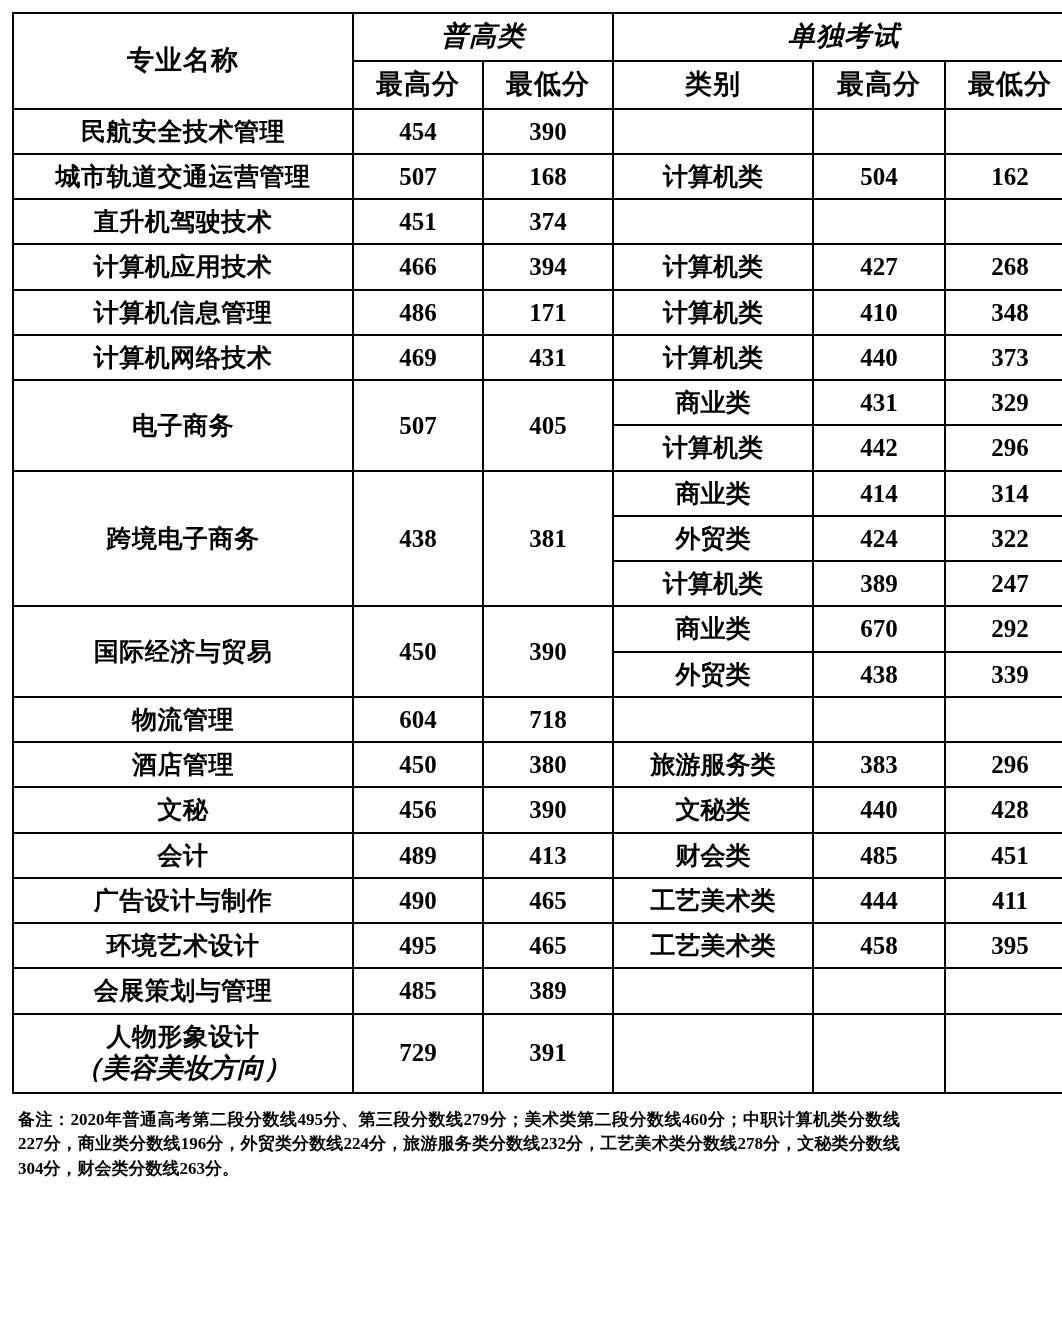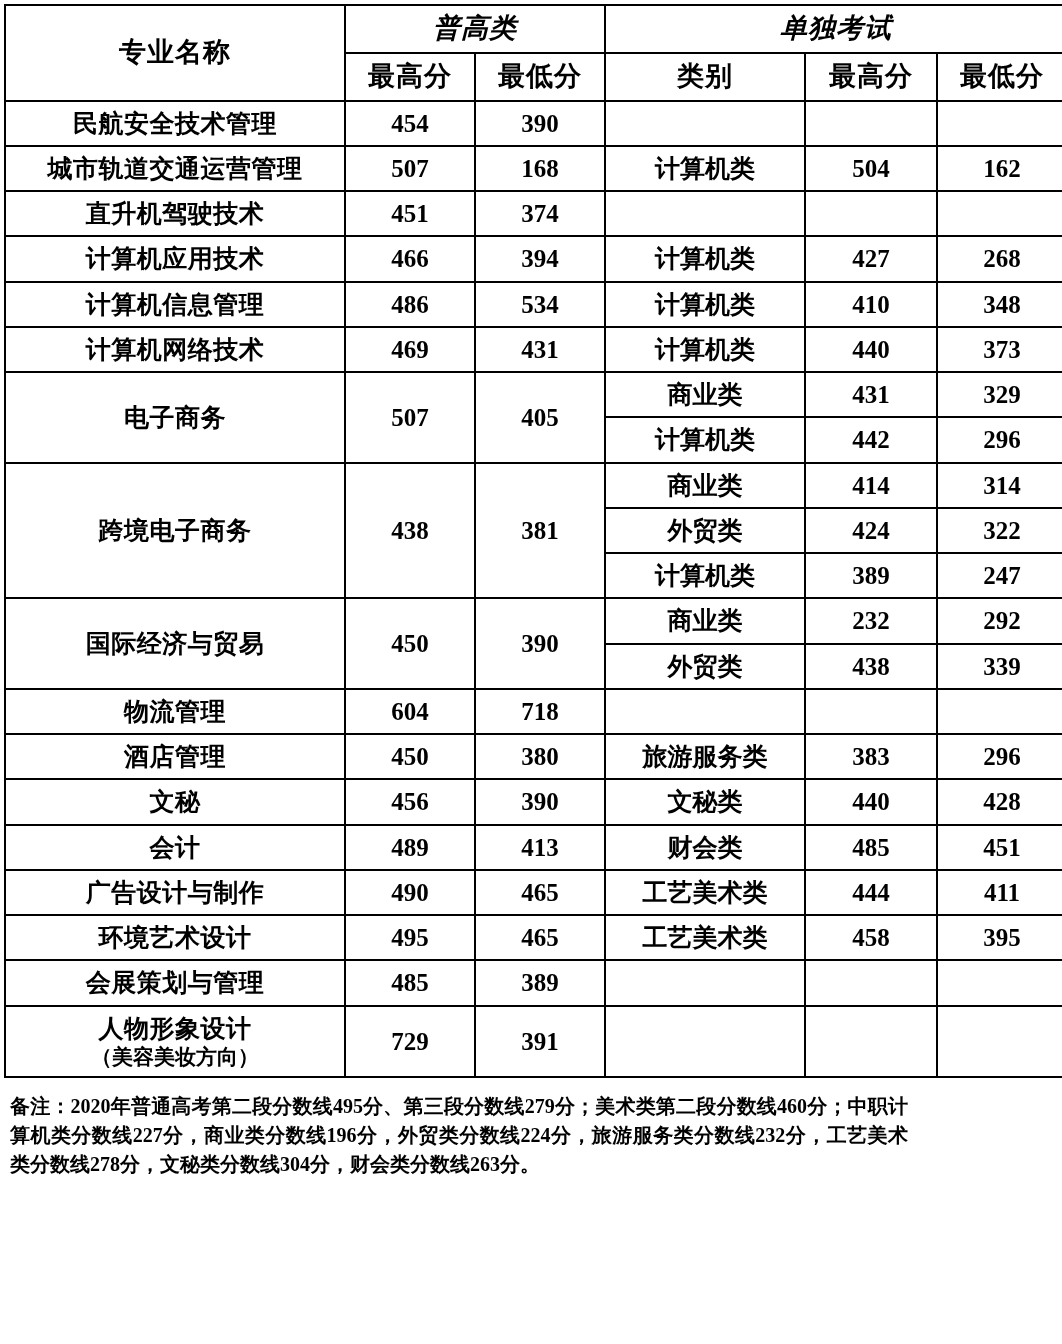--- a/index.html
+++ b/index.html
@@ -9,21 +9,21 @@
   }
   body {
     width: 1062px;
     font-family: "Liberation Serif", "DejaVu Serif", serif;
     color: #000000;
   }
   #sheet {
     width: 918px;
     min-height: 1344px;
     box-sizing: border-box;
-    padding: 4px;
+    padding: 12px;
   }
   table.score-table {
     width: 1062px;
     border-collapse: collapse;
     table-layout: fixed;
   }
   table.score-table td,
   table.score-table th {
     border: 2px solid #000000;
     text-align: center;
@@ -46,22 +46,23 @@
 
   td.major-cell {
     text-align: left;
     padding-left: 12px;
     font-size: 26px;
     font-weight: normal;
     letter-spacing: 0.5px;
   }
   td.major-cell .sub {
     display: block;
-    font-size: 21px;
+    font-size: 27px;
     letter-spacing: 0;
+    font-style: italic;
   }
   td.cat-cell {
     font-weight: normal;
     font-size: 25px;
     margin-left: 8px;
   }
   td.num-cell {
     font-weight: bold;
     font-family: "Liberation Serif", "DejaVu Serif", serif;
     font-size: 26px;
@@ -74,21 +75,21 @@
     letter-spacing: 2px;
   }
   th.group-header {
     font-size: 29px;
     letter-spacing: 3px;
     font-style: italic;
   }
   .note {
     margin: 10px 0 0 0;
     padding: 4px 6px 8px 6px;
-    font-size: 20px;
+    font-size: 17px;
     font-weight: bold;
     line-height: 1.45;
     letter-spacing: 0px;
     text-align: justify;
     font-family: "Liberation Serif", "DejaVu Serif", serif;
   }
 </style>
 </head>
 <body>
 
@@ -146,21 +147,21 @@
           <td class="major-cell" rowspan="1">计算机应用技术</td>
           <td class="num-cell" rowspan="1">466</td>
           <td class="num-cell" rowspan="1">394</td>
           <td class="cat-cell">计算机类</td>
           <td class="num-cell">427</td>
           <td class="num-cell">268</td>
         </tr>
         <tr>
           <td class="major-cell" rowspan="1">计算机信息管理</td>
           <td class="num-cell" rowspan="1">486</td>
-          <td class="num-cell" rowspan="1">534</td>
+          <td class="num-cell" rowspan="1">171</td>
           <td class="cat-cell">计算机类</td>
           <td class="num-cell">410</td>
           <td class="num-cell">348</td>
         </tr>
         <tr>
           <td class="major-cell" rowspan="1">计算机网络技术</td>
           <td class="num-cell" rowspan="1">469</td>
           <td class="num-cell" rowspan="1">431</td>
           <td class="cat-cell">计算机类</td>
           <td class="num-cell">440</td>
@@ -195,21 +196,21 @@
         <tr>
           <td class="cat-cell">计算机类</td>
           <td class="num-cell">389</td>
           <td class="num-cell">247</td>
         </tr>
         <tr>
           <td class="major-cell" rowspan="2">国际经济与贸易</td>
           <td class="num-cell" rowspan="2">450</td>
           <td class="num-cell" rowspan="2">390</td>
           <td class="cat-cell">商业类</td>
-          <td class="num-cell">232</td>
+          <td class="num-cell">670</td>
           <td class="num-cell">292</td>
         </tr>
         <tr>
           <td class="cat-cell">外贸类</td>
           <td class="num-cell">438</td>
           <td class="num-cell">339</td>
         </tr>
         <tr>
           <td class="major-cell" rowspan="1">物流管理</td>
           <td class="num-cell" rowspan="1">604</td>

